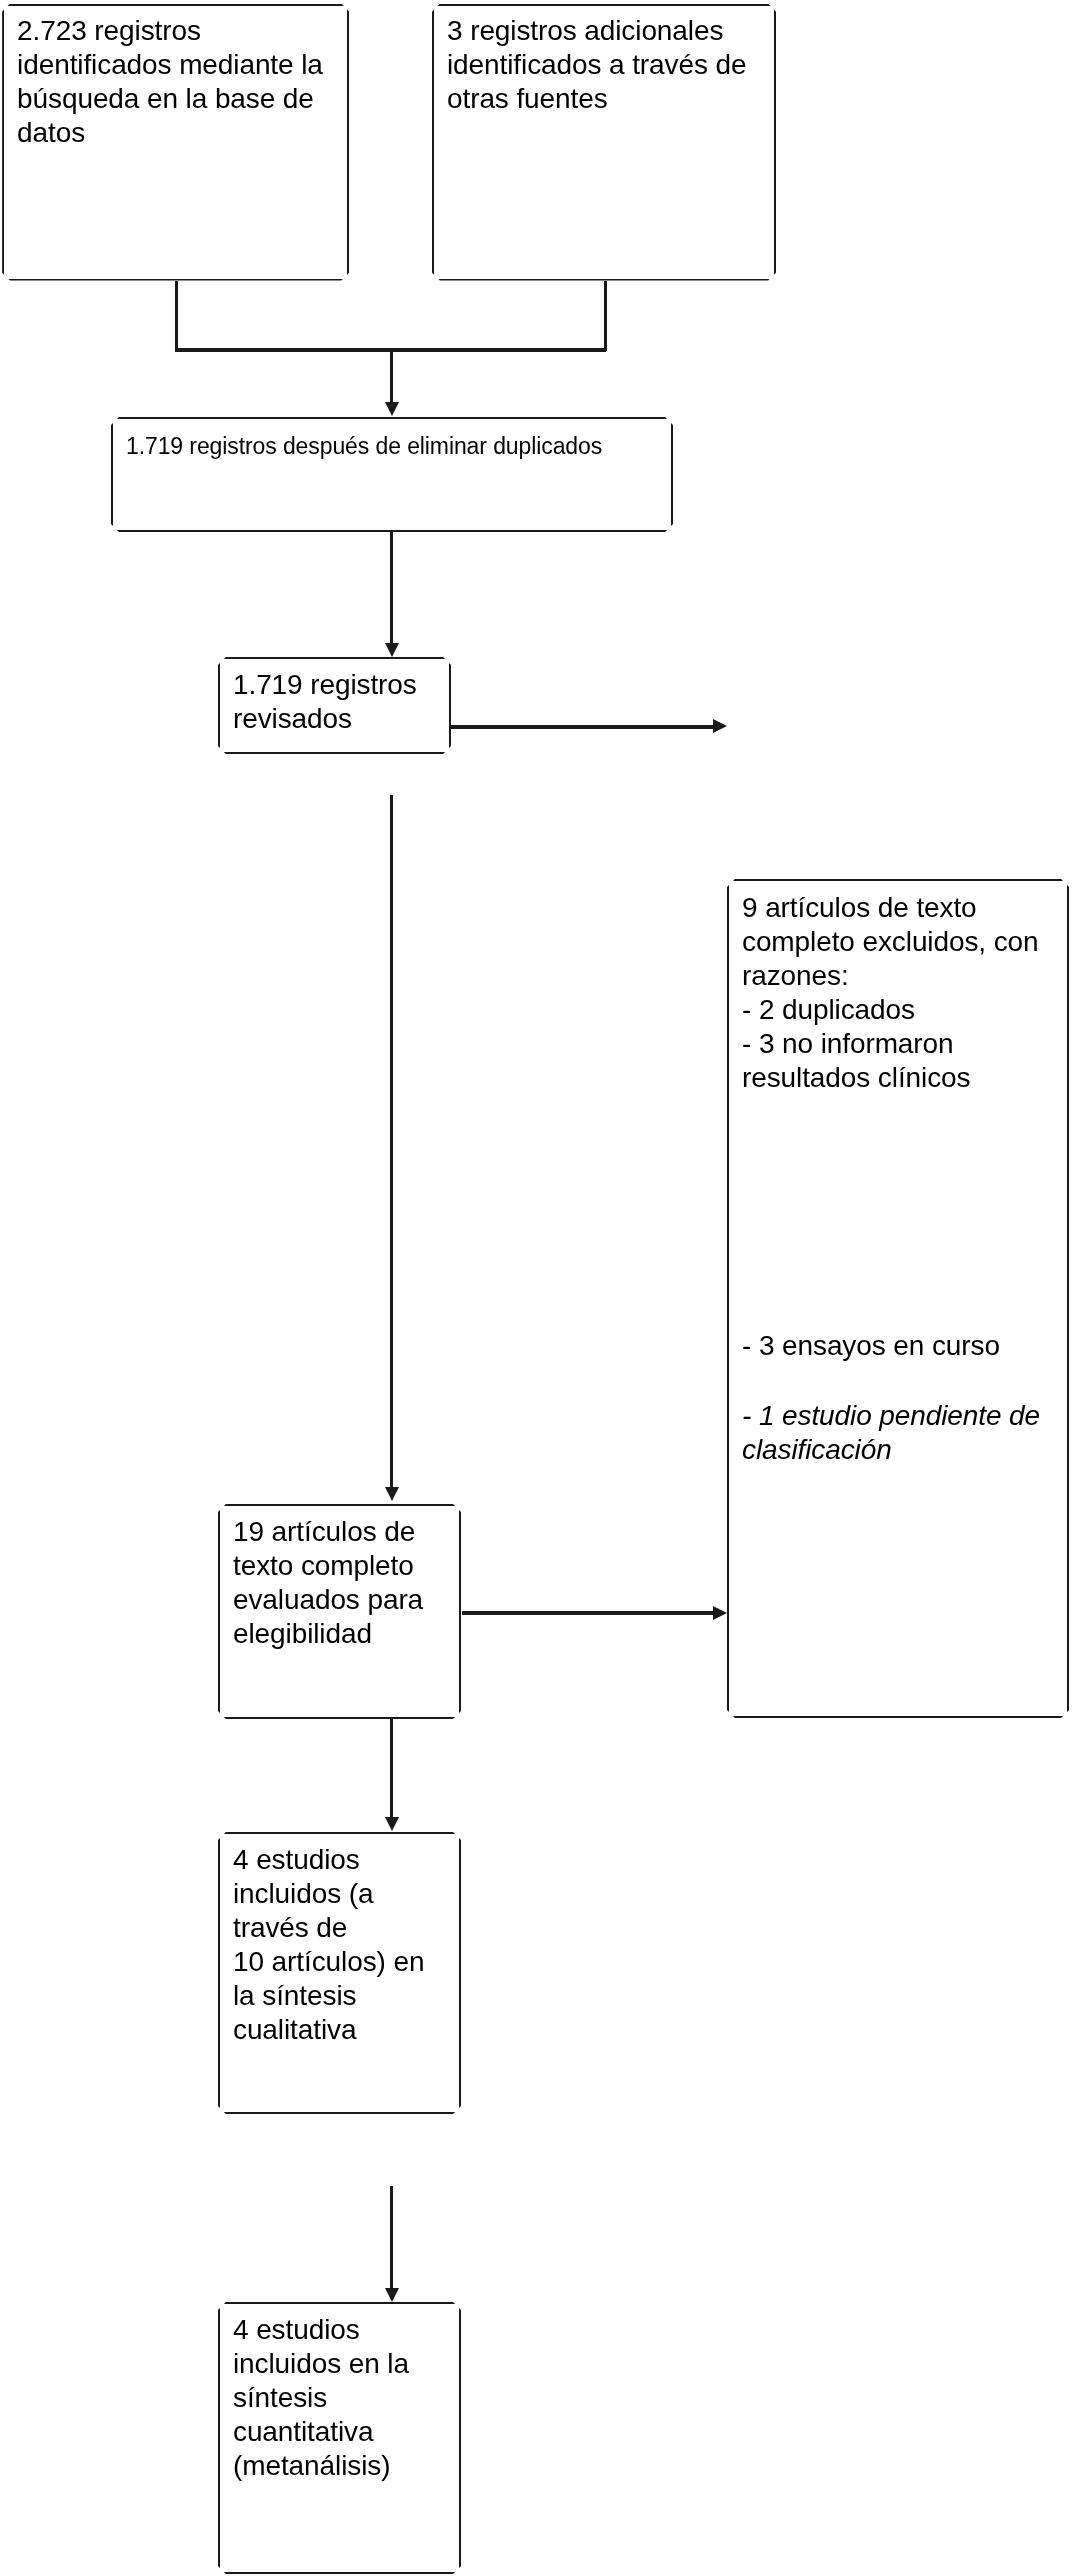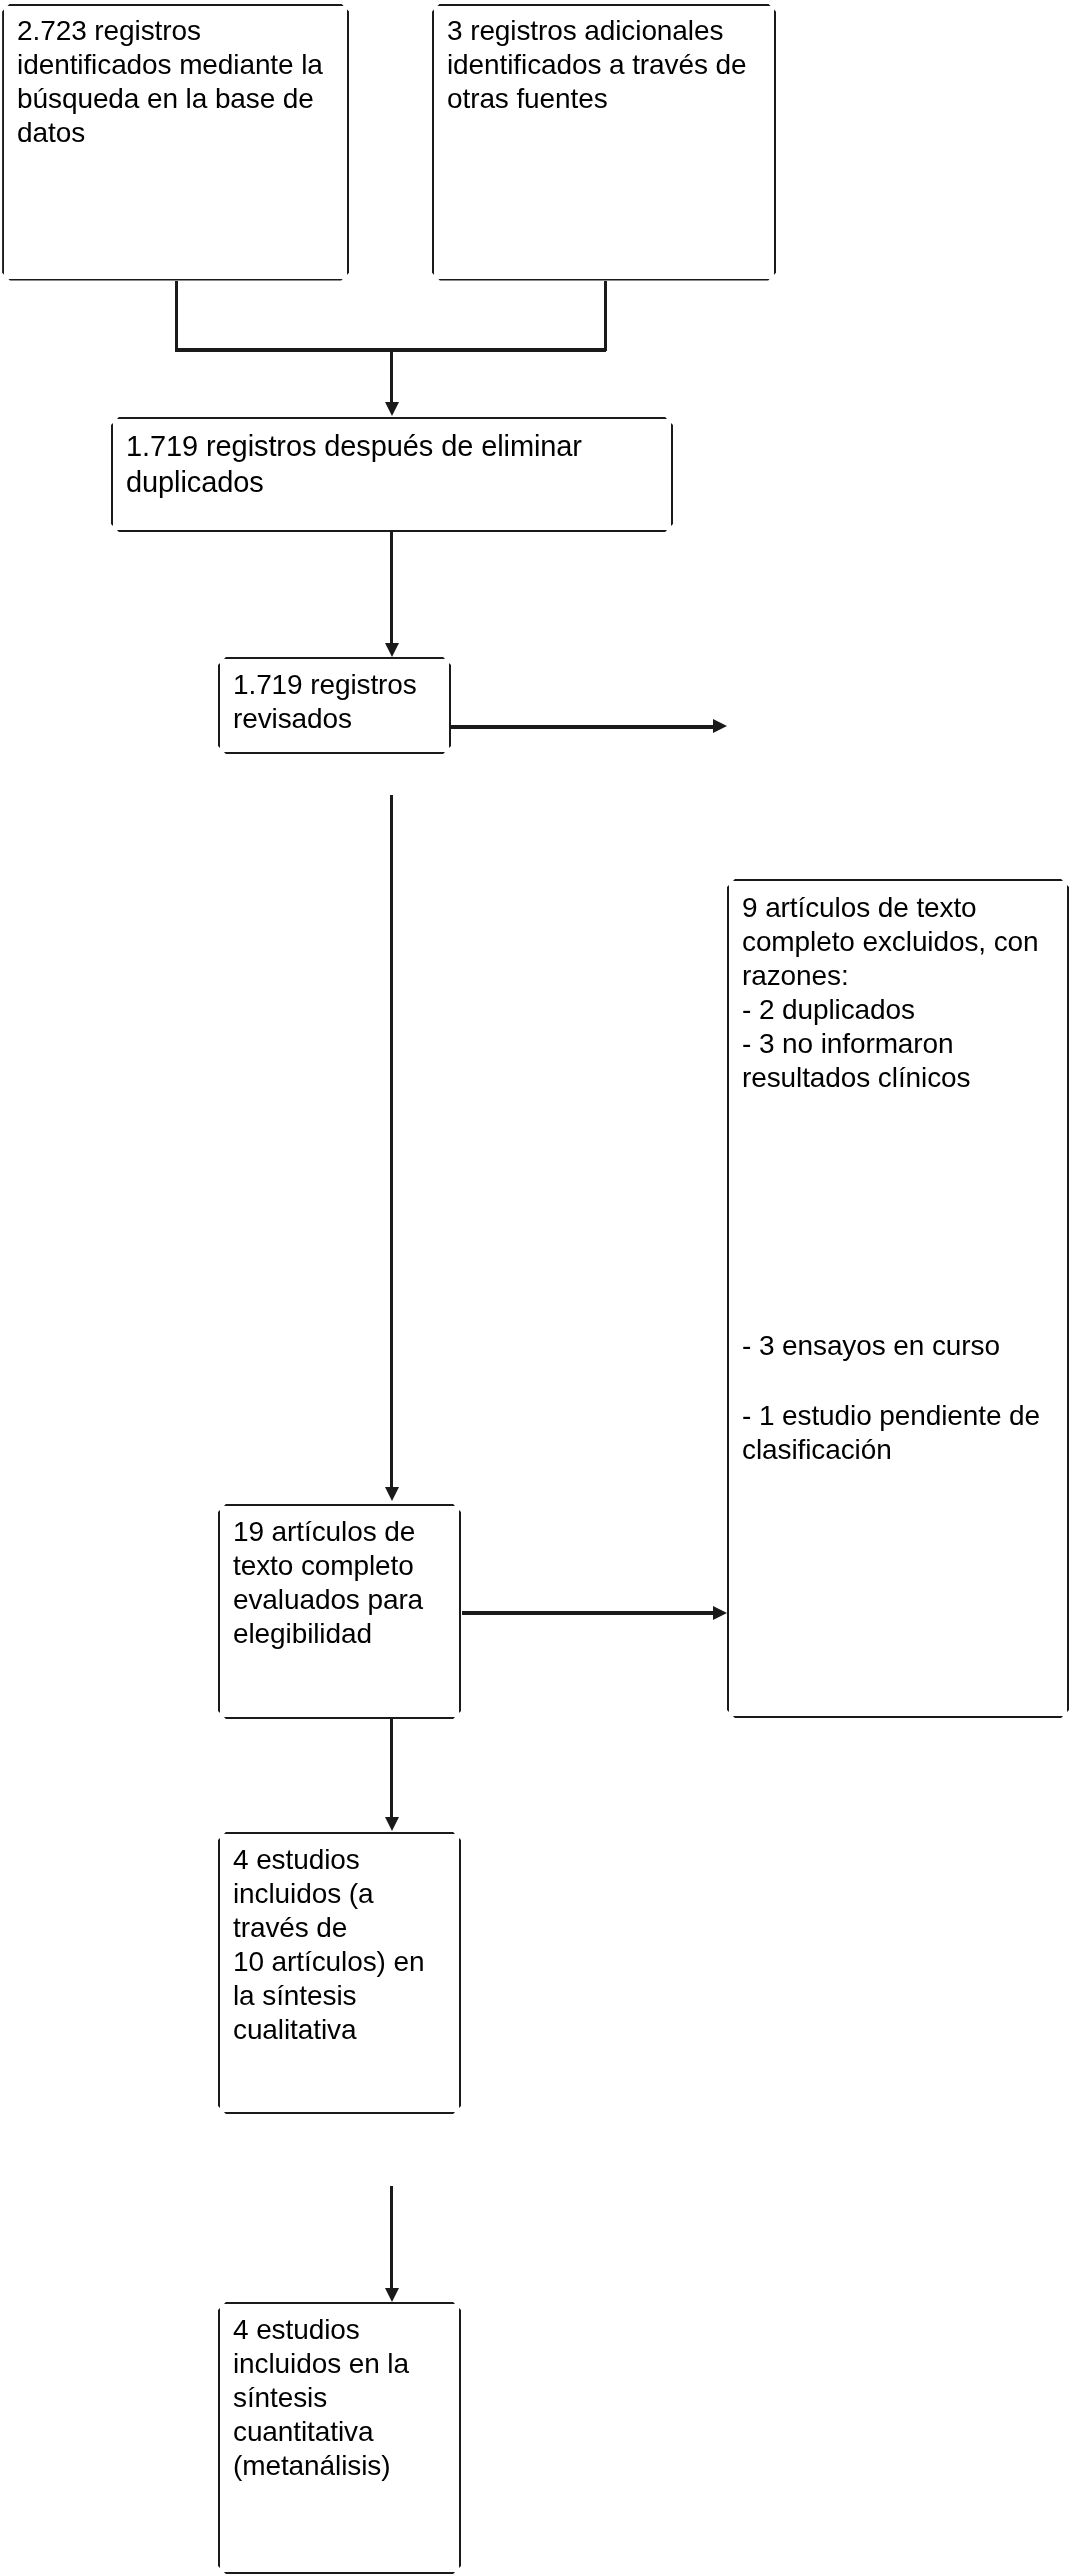--- a/index.html
+++ b/index.html
@@ -35,21 +35,21 @@
     left: 13px;
     right: 7.2px;
     top: 8.6px;
     color: #000000;
     font-size: 28px;
     line-height: 34px;
     letter-spacing: -0.1px;
     white-space: pre-line;
     word-break: normal;
   }
-  .node.wide .txt { font-size: 29px; line-height: 36px; }
+  .node.wide .txt { font-size: 23px; line-height: 36px; }
 
   
   .vline {
     position: absolute;
     width: 2.9px;
     background: #1a1a1a;
   }
   .hline {
     position: absolute;
     height: 2.9px;
@@ -108,21 +108,21 @@
   <div class="arrow-right" style="left:713px; top:719px;"></div>
 
   <div class="vline" style="left:390px; top:795px; height:698px;"></div>
   <div class="arrow-down" style="left:385px; top:1487px;"></div>
 
   <div class="node" style="left:727px; top:879px; width:342px; height:839px;">
     <div class="txt" style="top:10px;">9 artículos de texto completo excluidos, con razones:
 - 2 duplicados
 - 3 no informaron resultados clínicos</div>
     <div class="txt" style="top:448px;">- 3 ensayos en curso</div>
-    <div class="txt" style="top:518px;">- 1 estudio pendiente de clasificación</div>
+    <div class="txt" style="top:518px;font-style:italic;">- 1 estudio pendiente de clasificación</div>
   </div>
 
   <div class="node" style="left:218px; top:1504px; width:243px; height:215px;">
     <div class="txt">19 artículos de texto completo evaluados para elegibilidad</div>
   </div>
 
   <div class="hline thick" style="left:462px; top:1611px; width:254px;"></div>
   <div class="arrow-right" style="left:713px; top:1606px;"></div>
 
   <div class="vline" style="left:390px; top:1719px; height:104px;"></div>

